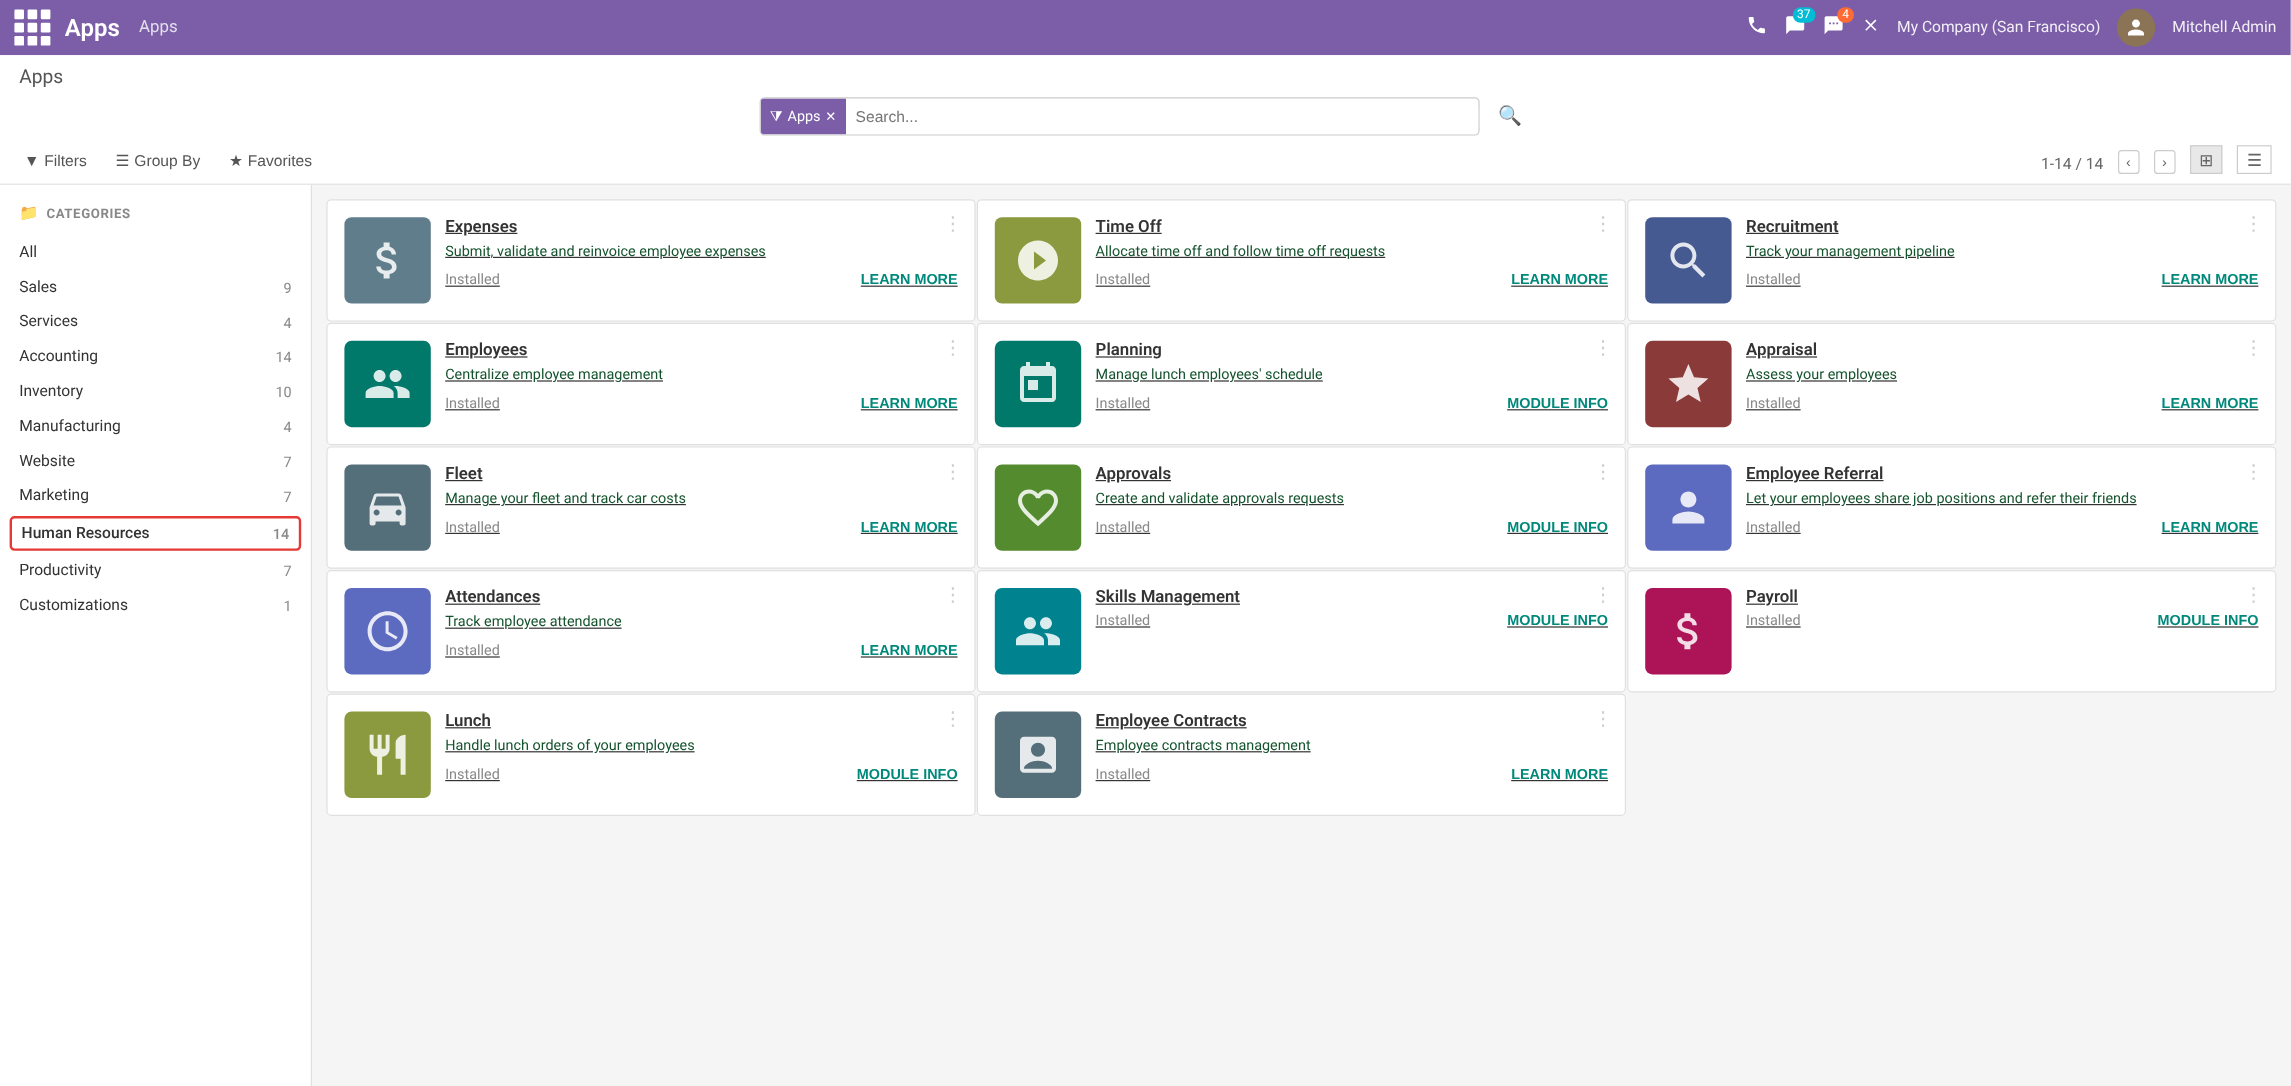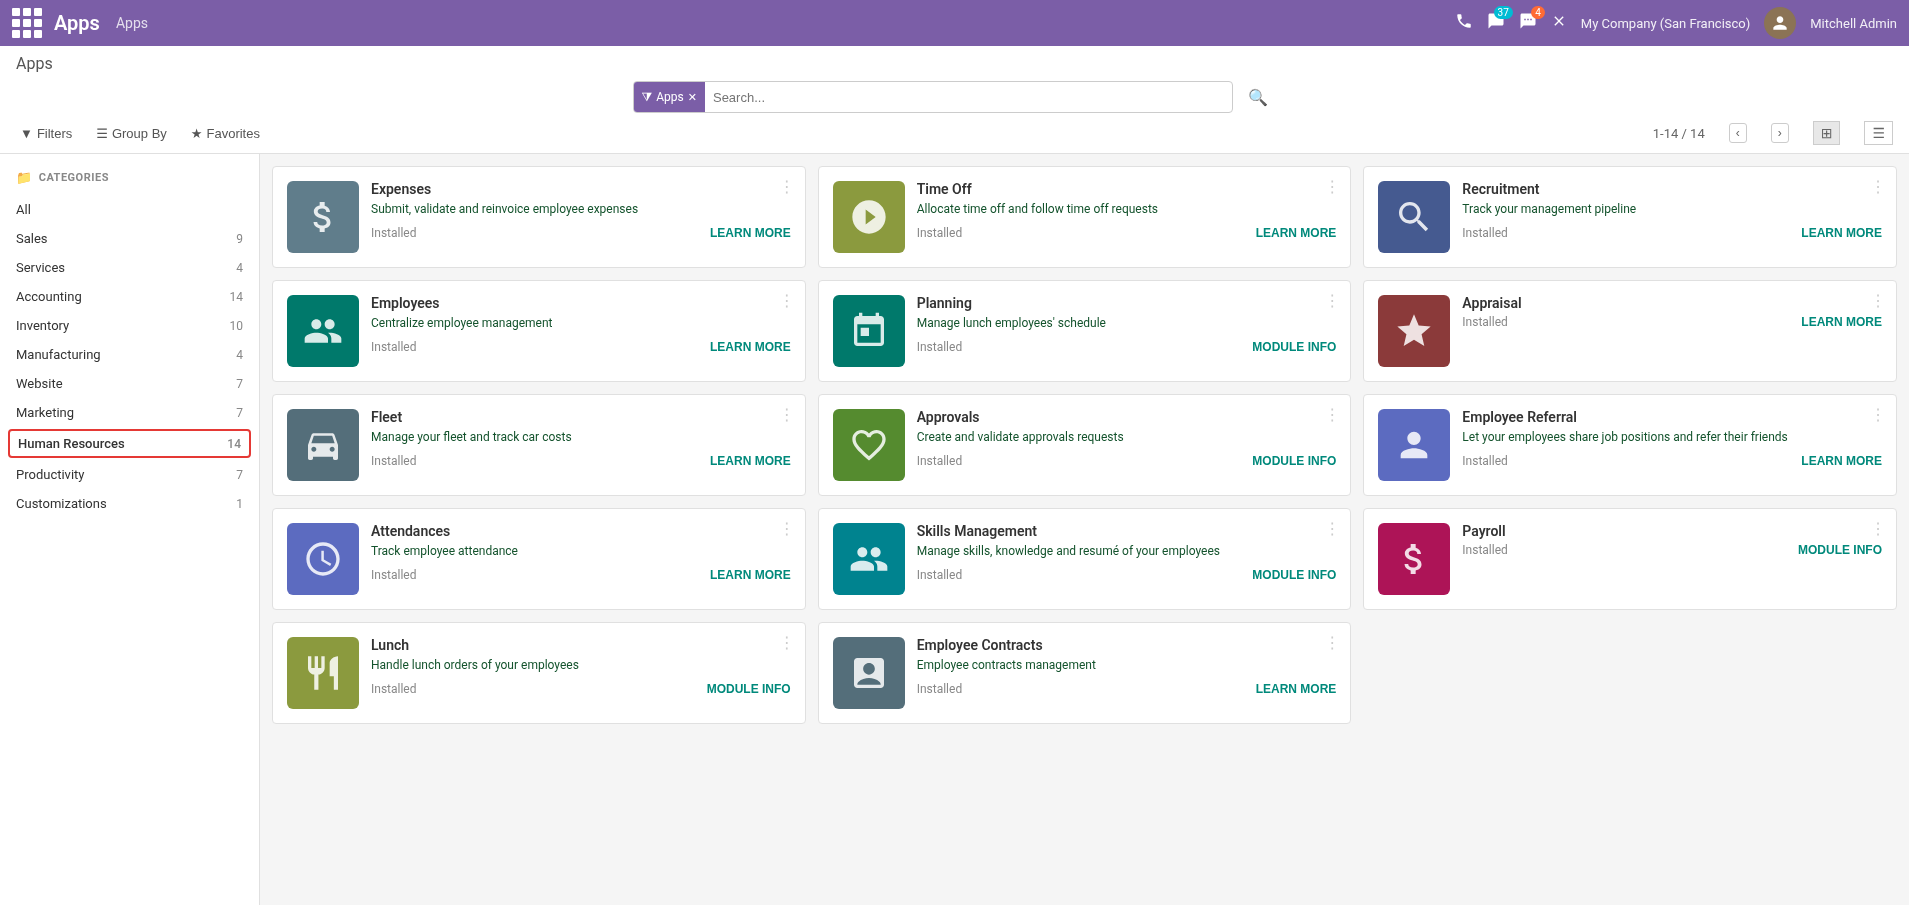--- a/index.html
+++ b/index.html
@@ -113,21 +113,21 @@
       background: none;
       border: none;
       cursor: pointer;
       color: #555;
       font-size: 13px;
       display: flex;
       align-items: center;
       gap: 4px;
       padding: 2px 4px;
     }
-    .filter-right { display: flex; align-items: center; gap: 24px; color: #666; font-size: 13px; }
+    .filter-right { display: flex; align-items: flex-end; gap: 12px; color: #666; font-size: 13px; }
     .nav-arrow {
       background: none;
       border: 1px solid #ccc;
       border-radius: 3px;
       cursor: pointer;
       padding: 2px 6px;
       color: #666;
       font-size: 12px;
     }
     .view-btn {
@@ -190,21 +190,22 @@
 
     
     .app-grid-container {
       flex: 1;
       overflow-y: auto;
       padding: 12px;
     }
     .app-grid {
       display: grid;
       grid-template-columns: repeat(3, 1fr);
-      gap: 12px;
+      gap: 1px;
+      text-decoration: underline;
     }
     .app-card {
       background: white;
       border: 1px solid #e0e0e0;
       border-radius: 4px;
       padding: 14px;
       display: flex;
       gap: 12px;
       align-items: flex-start;
       position: relative;
@@ -489,20 +490,21 @@
     <div class="card-menu">⋮</div>
   </div>
         <div class="app-card">
     <div class="app-icon bg-dark-red">
       <svg viewBox="0 0 24 24">
               <path d="M12 17.27L18.18 21l-1.64-7.03L22 9.24l-7.19-.61L12 2 9.19 8.63 2 9.24l5.46 4.73L5.82 21z"></path>
             </svg>
     </div>
     <div class="app-info">
       <div class="app-name">Appraisal</div>
+      <div class="app-desc">Assess your employees</div>
       <div class="app-footer">
         <span class="app-status">Installed</span>
         <button class="learn-more-btn">LEARN MORE</button>
       </div>
     </div>
     <div class="card-menu">⋮</div>
   </div>
         <div class="app-card">
     <div class="app-icon bg-dark-gray">
       <svg viewBox="0 0 24 24">
@@ -568,21 +570,20 @@
     <div class="card-menu">⋮</div>
   </div>
         <div class="app-card">
     <div class="app-icon bg-teal2">
       <svg viewBox="0 0 24 24">
               <path d="M16 11c1.66 0 2.99-1.34 2.99-3S17.66 5 16 5c-1.66 0-3 1.34-3 3s1.34 3 3 3zm-8 0c1.66 0 2.99-1.34 2.99-3S9.66 5 8 5C6.34 5 5 6.34 5 8s1.34 3 3 3zm0 2c-2.33 0-7 1.17-7 3.5V19h14v-2.5c0-2.33-4.67-3.5-7-3.5zm8 0c-.29 0-.62.02-.97.05 1.16.84 1.97 1.97 1.97 3.45V19h6v-2.5c0-2.33-4.67-3.5-7-3.5z"></path>
             </svg>
     </div>
     <div class="app-info">
       <div class="app-name">Skills Management</div>
-      <div class="app-desc">Manage skills, knowledge and resumé of your employees</div>
       <div class="app-footer">
         <span class="app-status">Installed</span>
         <button class="module-info-btn">MODULE INFO</button>
       </div>
     </div>
     <div class="card-menu">⋮</div>
   </div>
         <div class="app-card">
     <div class="app-icon bg-pink">
       <svg viewBox="0 0 24 24">

